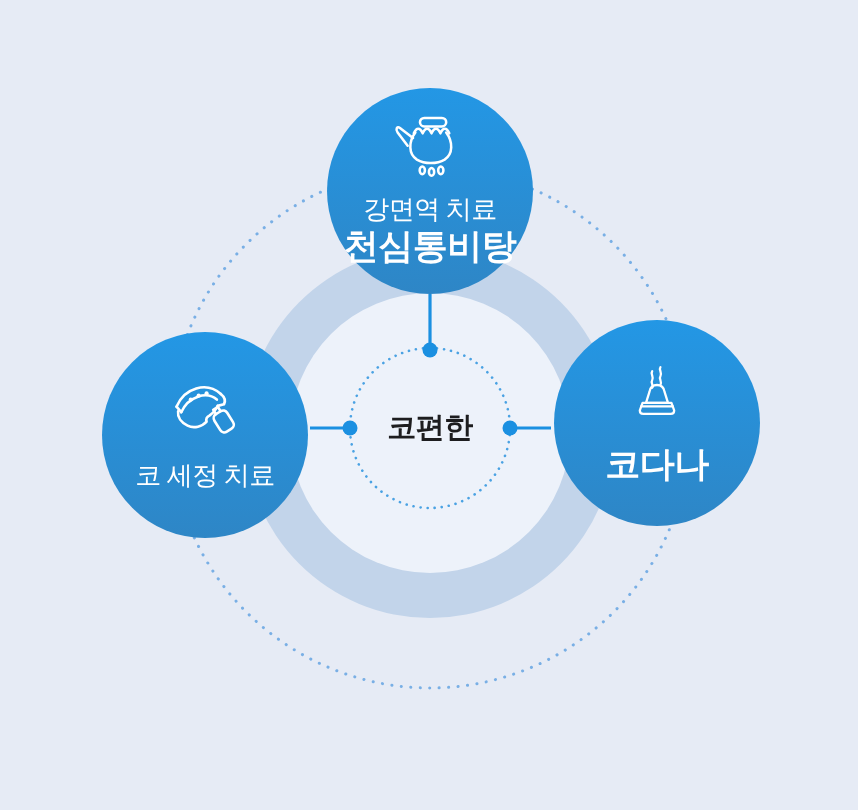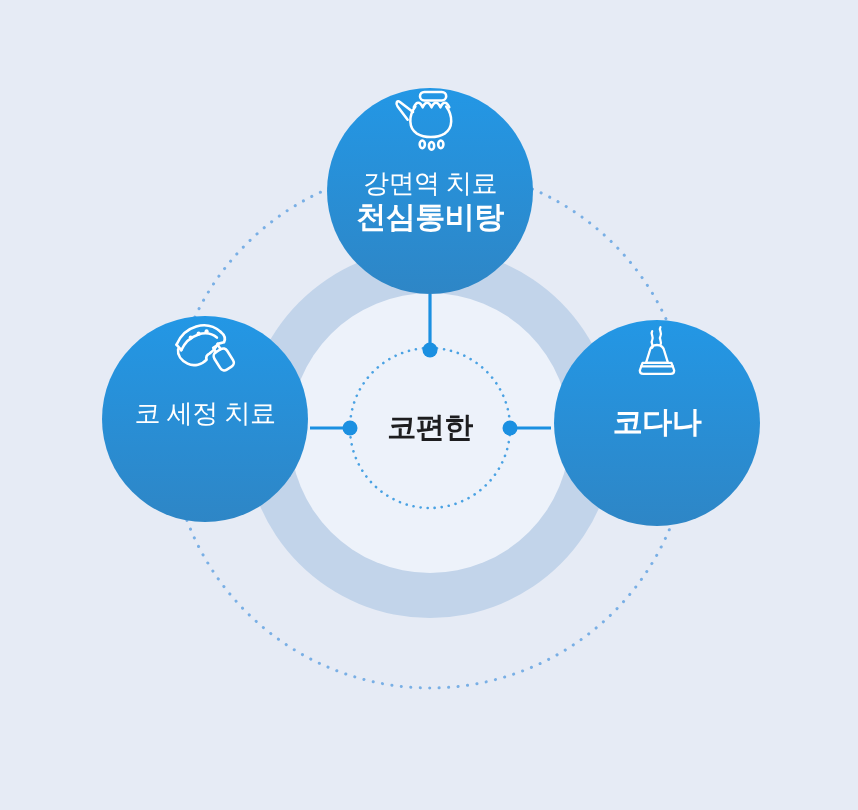--- a/index.html
+++ b/index.html
@@ -45,46 +45,47 @@
 
   .node {
     position: absolute;
     width: 206px;
     height: 206px;
     border-radius: 50%;
     background: linear-gradient(180deg, var(--c-node-top, #2397E5) 0%, var(--c-node-bottom, #2E86C6) 100%);
     display: flex;
     flex-direction: column;
     align-items: center;
-    justify-content: flex-start;
+    justify-content: center;
     text-align: center;
     color: var(--c-node-text, #FFFFFF);
+    font-family: Liberation Serif, serif;
   }
   .node-top   { left: 327px; top: 88px; }
-  .node-left  { left: 102px; top: 316px; }
+  .node-left  { left: 102px; top: 332px; }
   .node-right { left: 554px; top: 320px; }
 
   .node-icon { display: block; margin-bottom: 12px; }
   .node-icon path, .node-icon rect, .node-icon ellipse {
     fill: none;
     stroke: #FFFFFF;
     stroke-width: 3.3;
     stroke-linecap: round;
     stroke-linejoin: round;
   }
   .node-icon circle.dot { fill: #FFFFFF; stroke: none; }
 
   .node-label {
     font-size: 26px;
     font-weight: 400;
     letter-spacing: -0.5px;
     line-height: 1.2;
   }
   .node-name {
-    font-size: 30px;
+    font-size: 35px;
     font-weight: 800;
     letter-spacing: -0.5px;
     line-height: 1.2;
   }
 
   .center-label {
     position: absolute;
     left: 430px;
     top: 427px;
     transform: translate(-50%, -50%);

